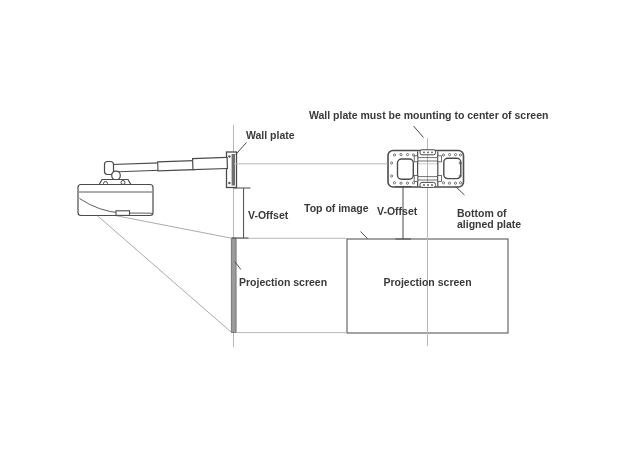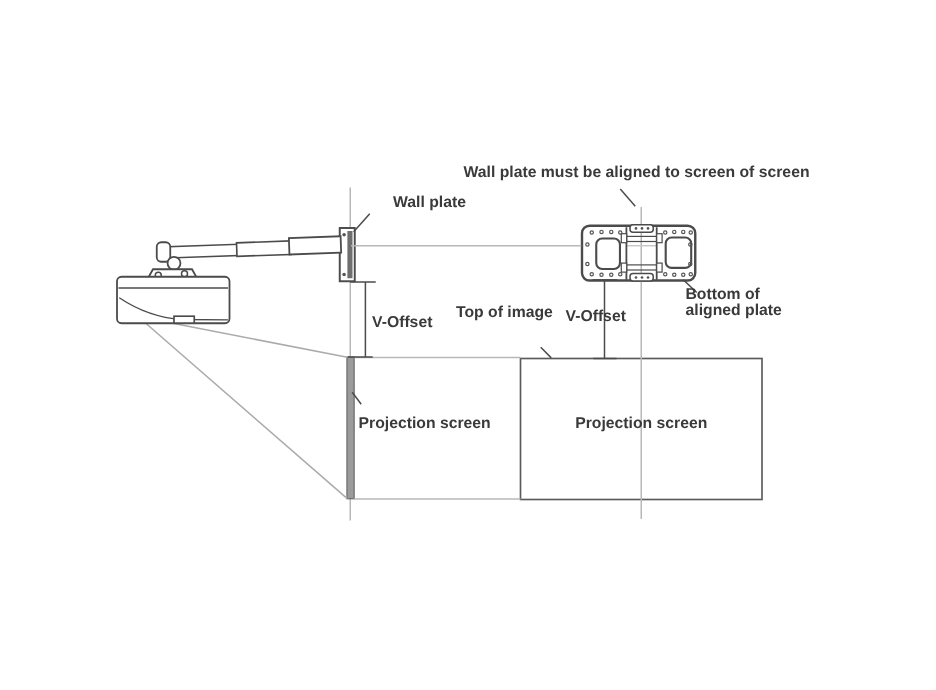--- a/index.html
+++ b/index.html
@@ -5,21 +5,21 @@
   html,body{margin:0;padding:0;background:#fff;}
   .canvas{
     position:relative;width:624px;height:460px;background:#fff;overflow:hidden;
     font-family:"Liberation Sans","DejaVu Sans",sans-serif;
   }
   .gfx{position:absolute;left:0;top:0;}
   .lbl{
     position:absolute;font-size:10.5px;font-weight:bold;color:#3a3a3a;
     line-height:12px;white-space:nowrap;
   }
-  .lbl.two-line{line-height:11px;white-space:nowrap;}
+  .lbl.two-line{line-height:11px;white-space:nowrap;margin-top:17px;}
   .lbl.centered{text-align:center;white-space:nowrap;}
 </style>
 </head>
 <body>
 
 <div class="canvas">
 
   <svg class="gfx" width="624" height="460" viewBox="0 0 624 460">
 
     <line x1="233.5" y1="125" x2="233.5" y2="347" stroke="#b8b8b8" stroke-width="1"></line>
@@ -129,23 +129,23 @@
 
     <g stroke="#4b4b4b" stroke-width="1" fill="none">
       <line x1="246.5" y1="142.5" x2="235.8" y2="154.5"></line>
       <line x1="413.5" y1="126" x2="423.5" y2="137.5"></line>
       <line x1="360.5" y1="231.5" x2="367.5" y2="238.6"></line>
       <line x1="455.5" y1="186.5" x2="464.5" y2="195"></line>
       <line x1="234.8" y1="261.5" x2="240.8" y2="269.5"></line>
     </g>
   </svg>
 
-  <div class="lbl" style="left:309px;top:109px;">Wall plate must be aligned to screen of screen</div>
+  <div class="lbl" style="left:309px;top:109px;">Wall plate must be mounting to center of screen</div>
 
-  <div class="lbl" style="left:246px;top:129px;margin-left:16px;">Wall plate</div>
+  <div class="lbl" style="left:246px;top:129px;">Wall plate</div>
 
   <div class="lbl" style="left:248px;top:209px;">V-Offset</div>
 
   <div class="lbl" style="left:304px;top:202px;">Top of image</div>
 
   <div class="lbl" style="left:377px;top:205px;">V-Offset</div>
 
   <div class="lbl two-line" style="left:457px;top:191px;">
     <div>Bottom of</div>
     <div>aligned plate</div>

